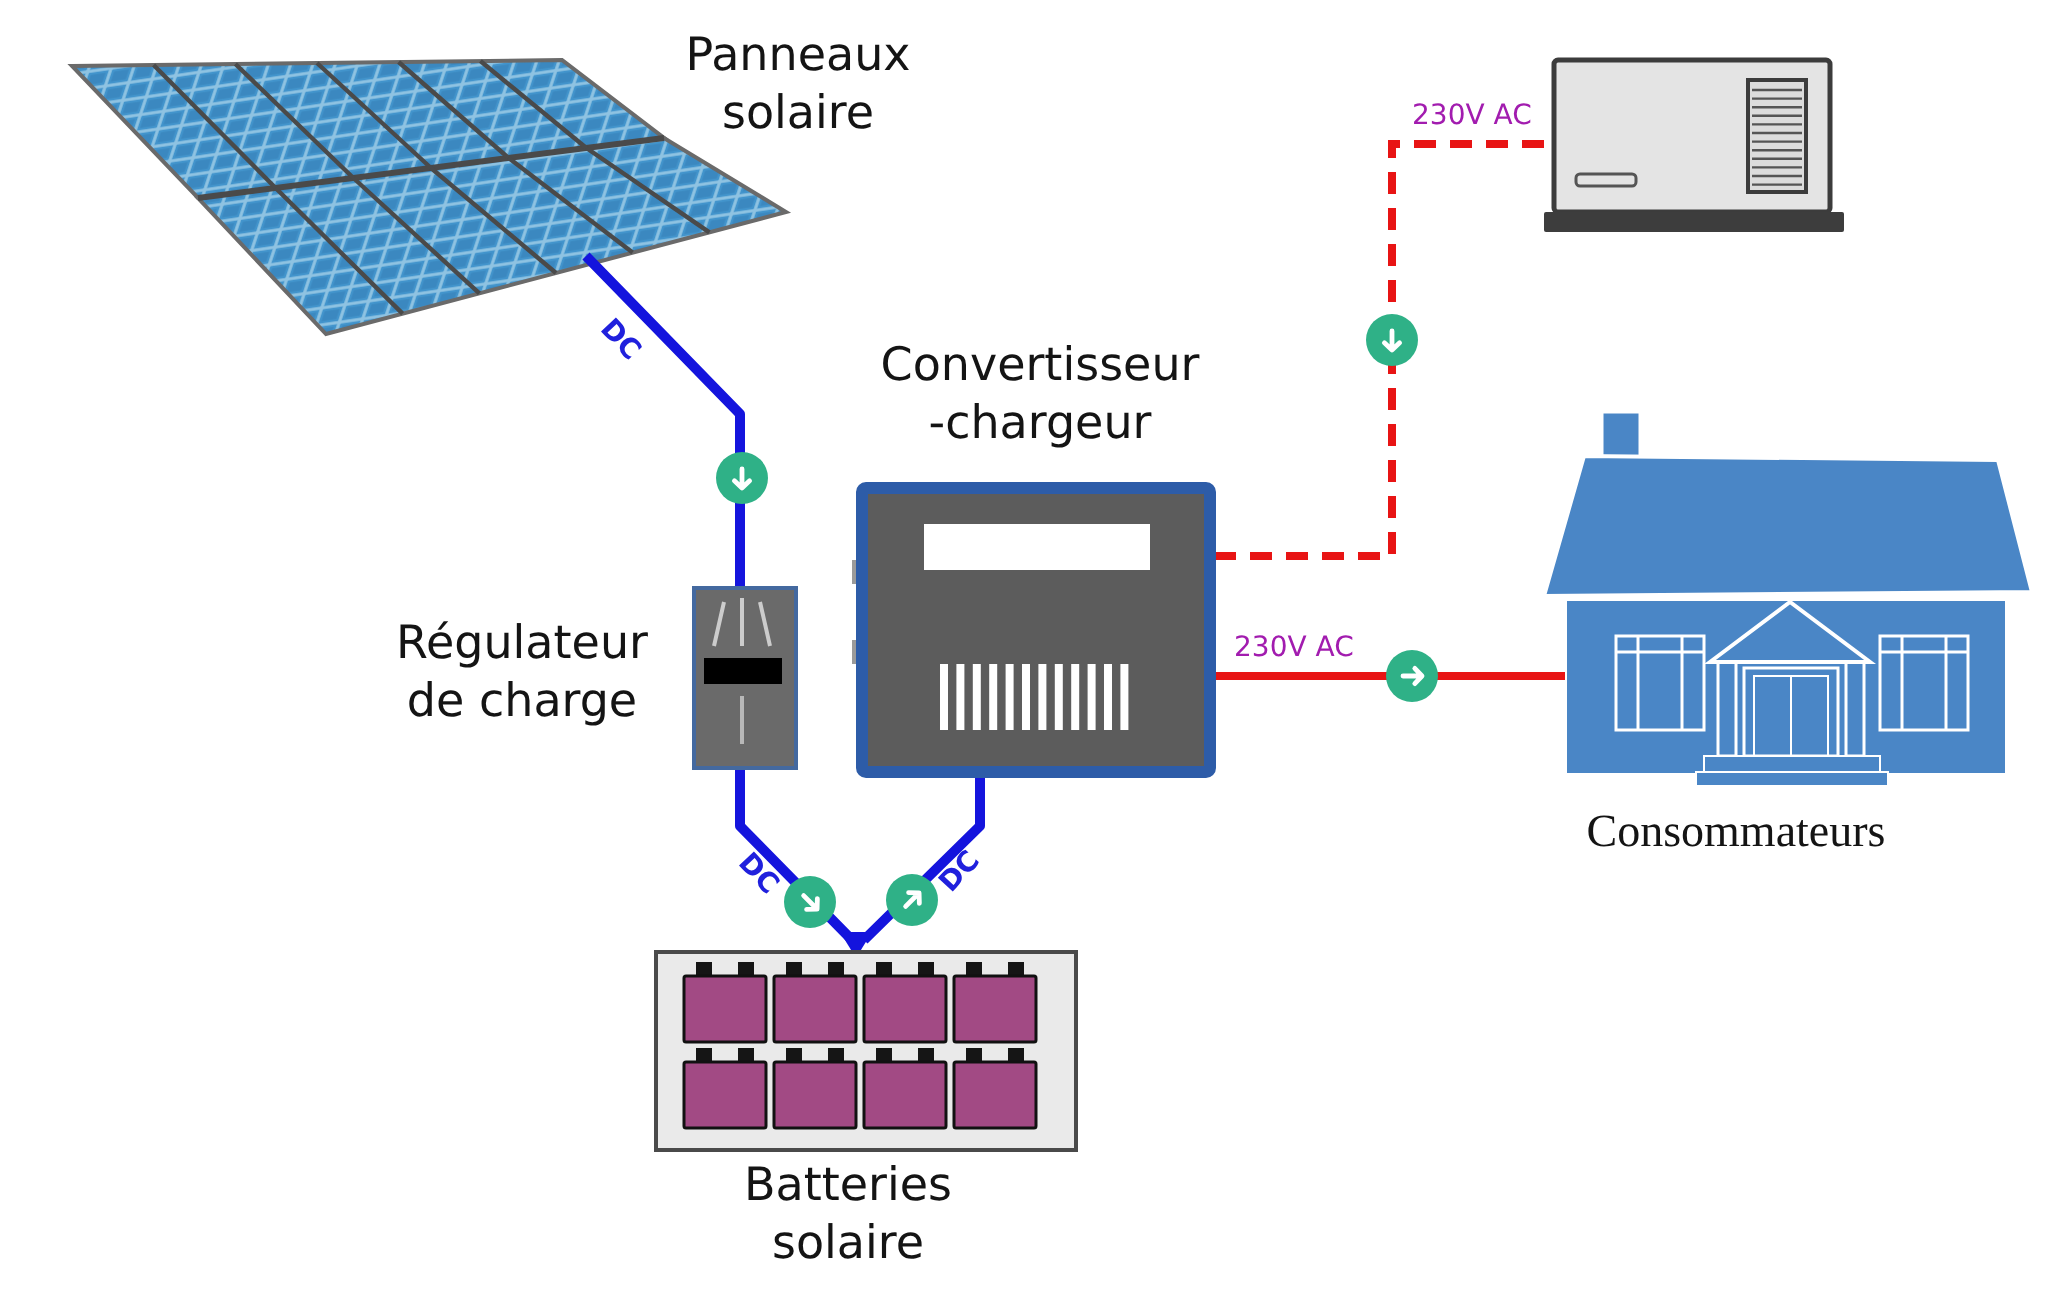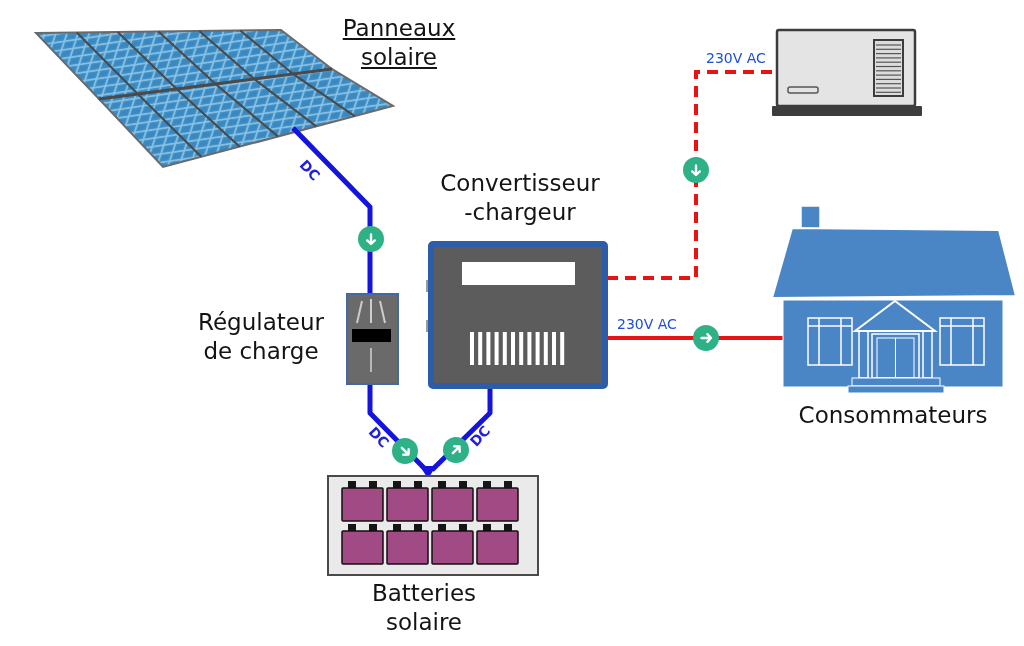--- a/index.html
+++ b/index.html
@@ -7,21 +7,21 @@
     position:relative;width:1024px;height:646px;background:#ffffff;overflow:hidden;
     font-family:"DejaVu Sans","Liberation Sans",sans-serif;
   }
   .layer{position:absolute;left:0;top:0;}
   .lbl{
     position:absolute;transform:translateX(-50%);text-align:center;
     font-size:23px;line-height:29px;color:#141414;white-space:nowrap;
   }
   .wlbl{position:absolute;font-size:14px;white-space:nowrap;font-weight:bold;}
   .dc-label{color:#2020dd;}
-  .ac-label{color:#1d4ed8;}
+  .ac-label{color:#a21caf;}
   .rot47{transform:translate(-50%,-50%) rotate(47deg);}
   .rotm47{transform:translate(-50%,-50%) rotate(-47deg);}
 </style>
 </head>
 <body>
 
 <div class="stage">
 
   <svg class="layer" width="1024" height="646" viewBox="0 0 1024 646">
     <defs>
@@ -195,41 +195,41 @@
         <circle r="13"></circle>
         <path d="M0,-4.5 L0,4.8 M-3.8,1.4 L0,5 L3.8,1.4" fill="none" stroke="#ffffff" stroke-width="2.4" stroke-linecap="round" stroke-linejoin="round"></path>
       </g>
       <g transform="translate(456,450) rotate(-135)">
         <circle r="13"></circle>
         <path d="M0,-4.5 L0,4.8 M-3.8,1.4 L0,5 L3.8,1.4" fill="none" stroke="#ffffff" stroke-width="2.4" stroke-linecap="round" stroke-linejoin="round"></path>
       </g>
     </g>
   </svg>
 
-  <div class="lbl" style="left:399px;top:14px;text-decoration:underline;">
+  <div class="lbl" style="left:399px;top:14px;">
     <div>Panneaux</div>
     <div>solaire</div>
   </div>
 
   <div class="lbl" style="left:261px;top:308px;">
     <div>Régulateur</div>
     <div>de charge</div>
   </div>
 
   <div class="lbl" style="left:520px;top:169px;">
     <div>Convertisseur</div>
     <div>-chargeur</div>
   </div>
 
   <div class="lbl" style="left:424px;top:579px;">
     <div>Batteries</div>
     <div>solaire</div>
   </div>
 
-  <div class="lbl" style="left:893px;top:401px;">Consommateurs</div>
+  <div class="lbl" style="left:868px;top:401px;font-family:Liberation Serif, serif;">Consommateurs</div>
 
   <div class="wlbl dc-label rot47" style="left:310px;top:170px;">DC</div>
 
   <div class="wlbl dc-label rot47" style="left:379px;top:437px;">DC</div>
 
   <div class="wlbl dc-label rotm47" style="left:480px;top:436px;">DC</div>
 
   <div class="wlbl ac-label" style="left:706px;top:50px;font-weight:normal;">230V AC</div>
 
   <div class="wlbl ac-label" style="left:617px;top:316px;font-weight:normal;">230V AC</div>

